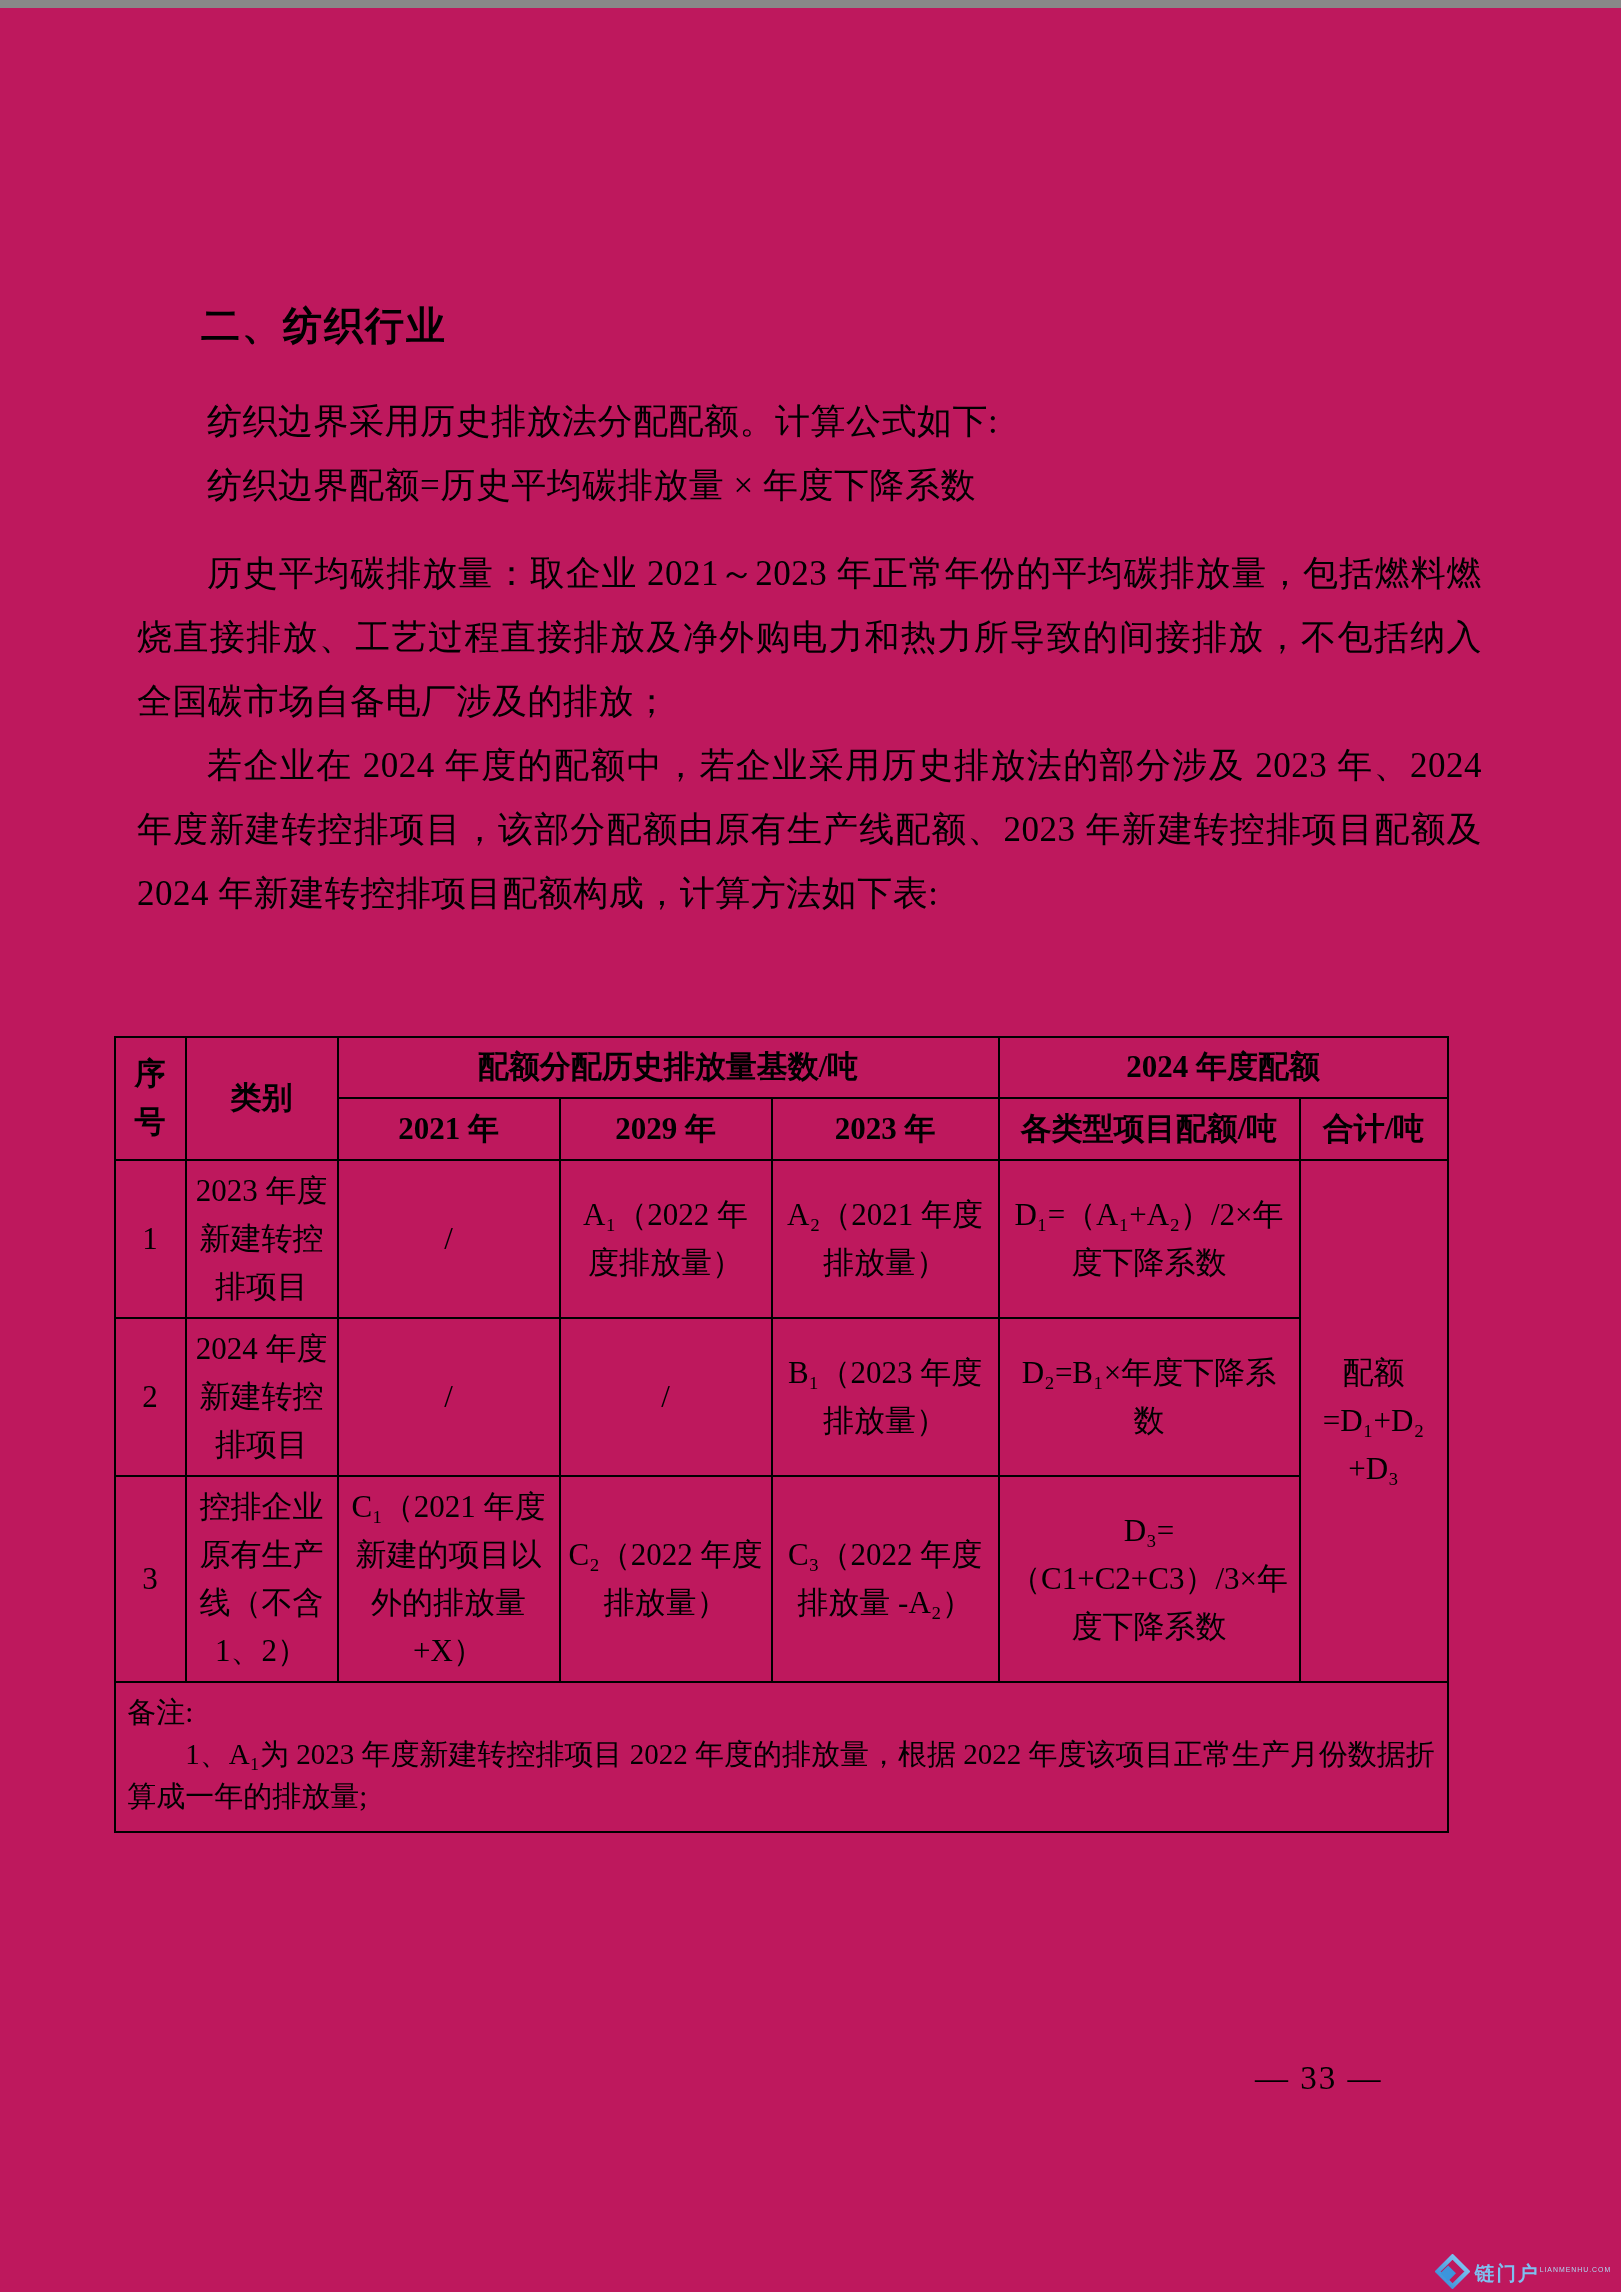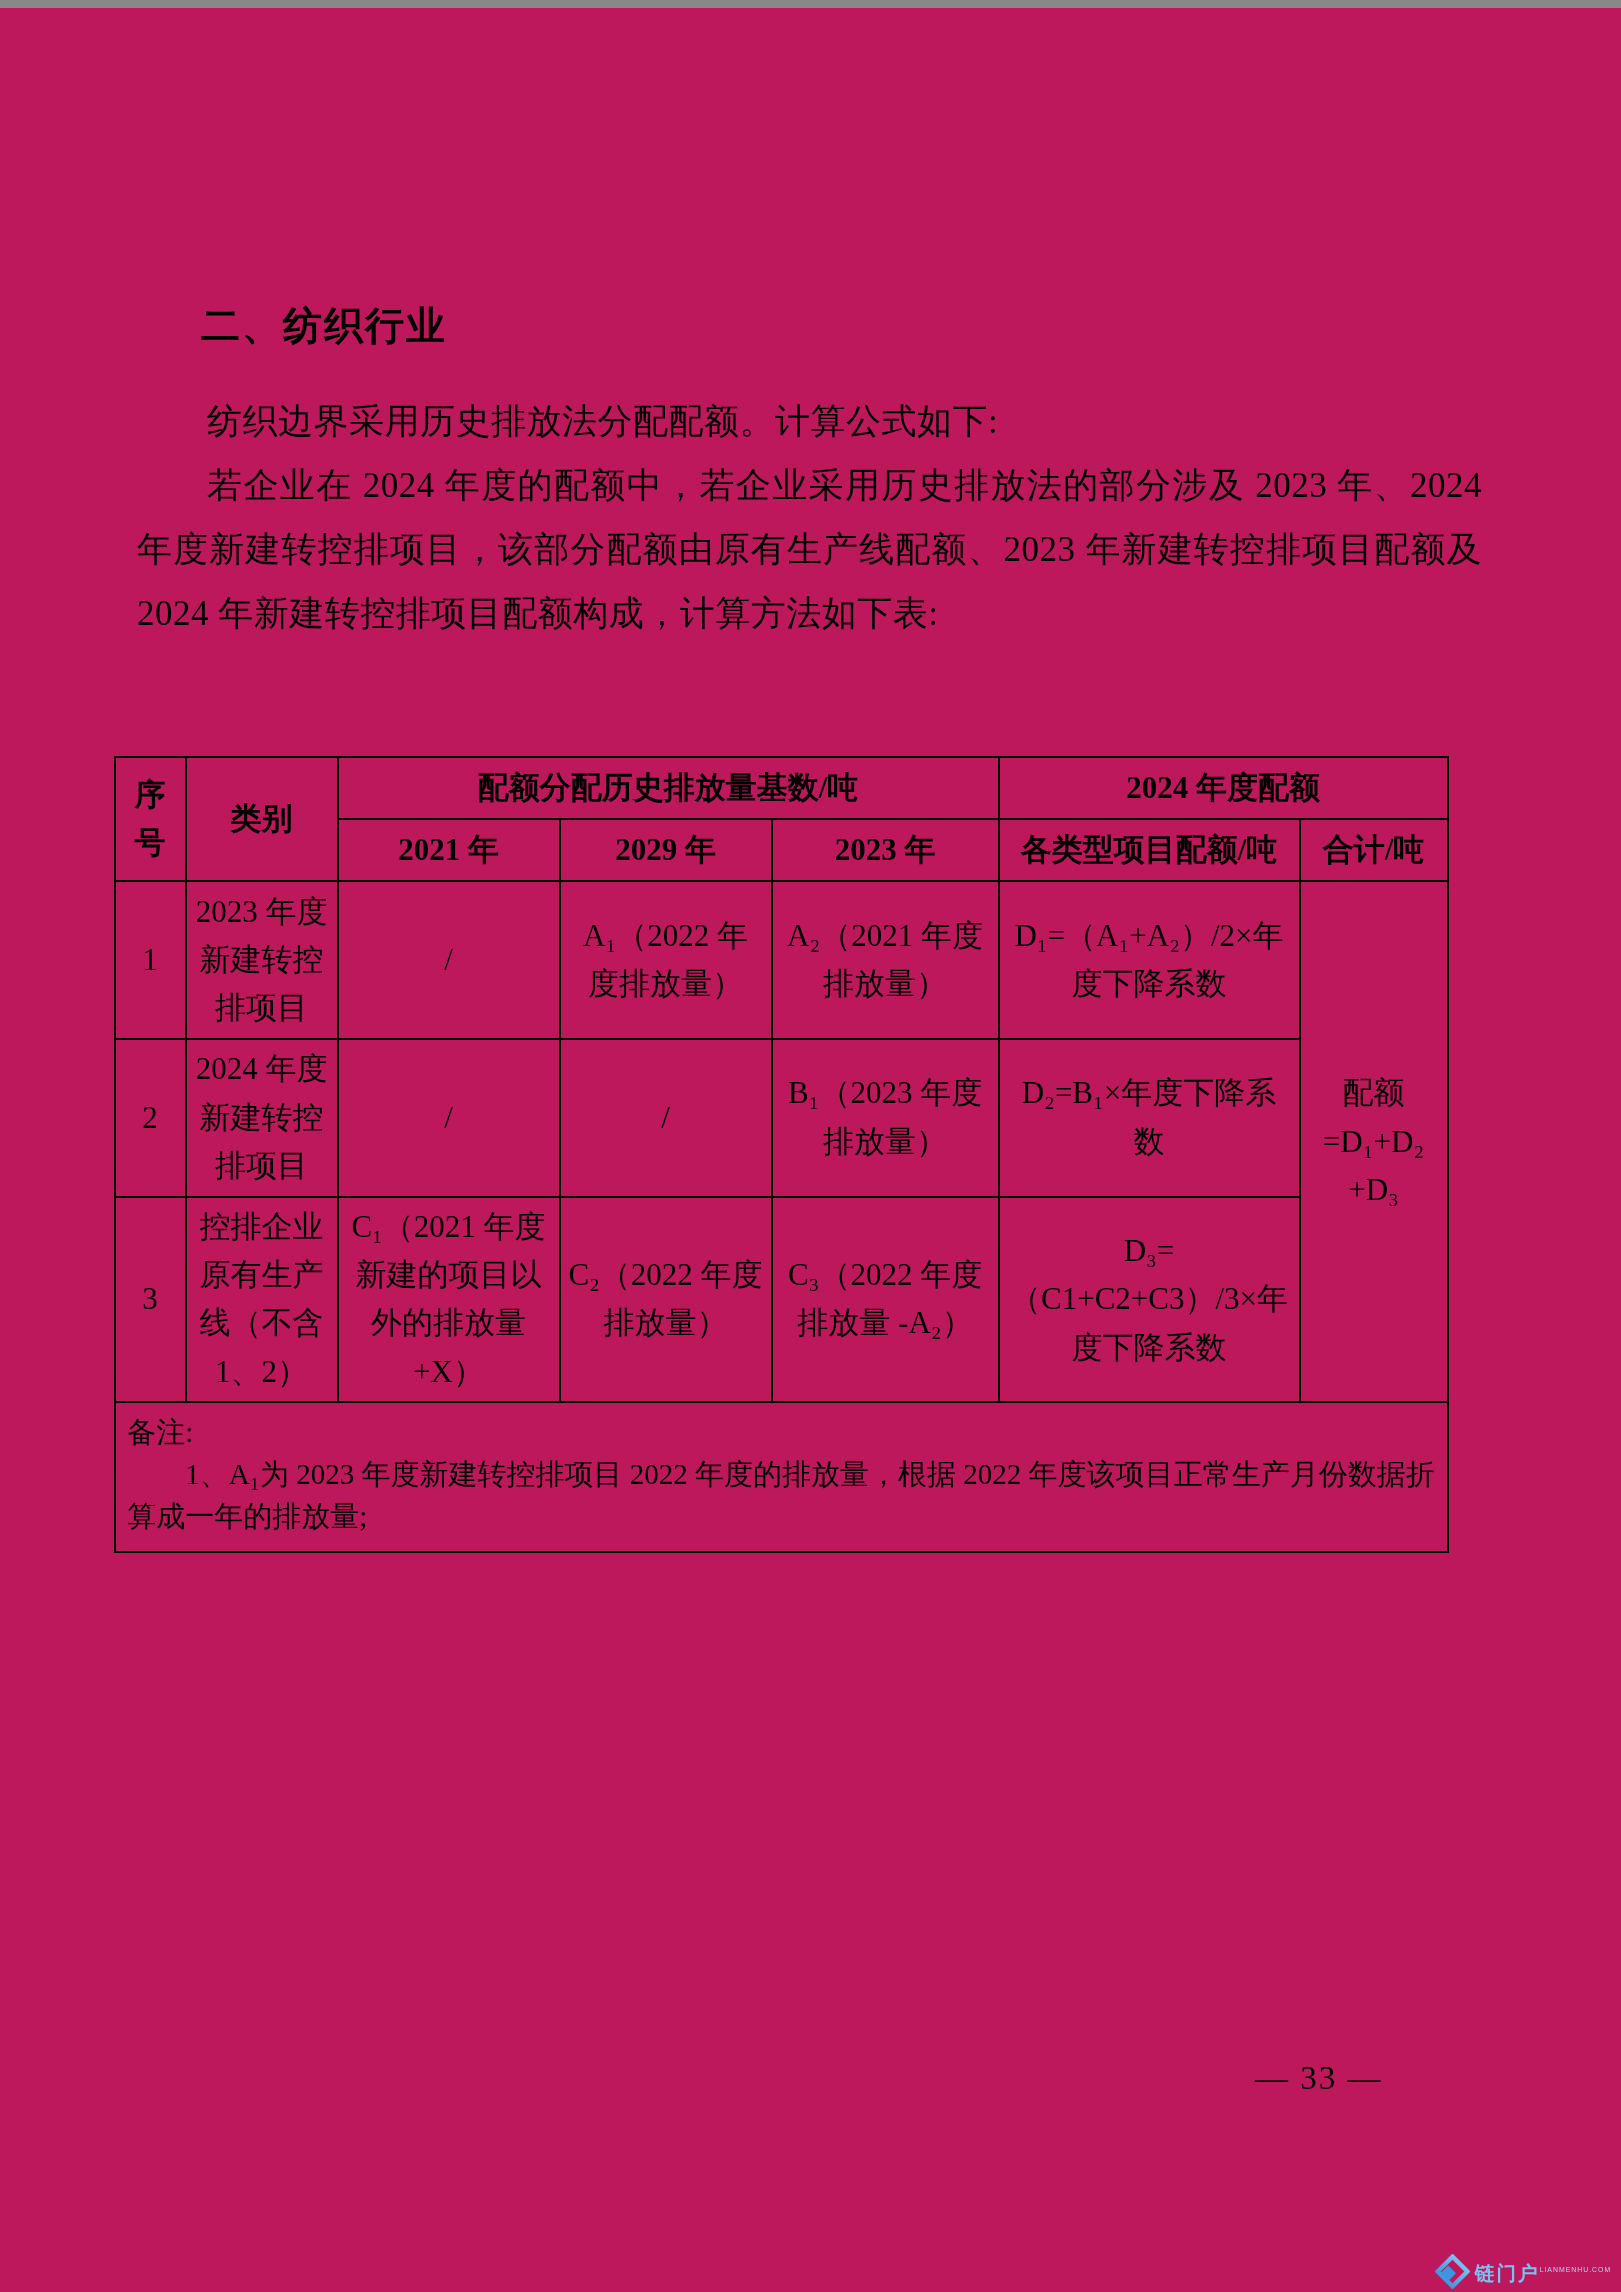--- a/index.html
+++ b/index.html
@@ -96,20 +96,22 @@
 </style>
 </head>
 <body>
 
 <div class="page">
   <div class="content">
 
     <div class="doc-heading">二、纺织行业</div>
 
     <p class="para">纺织边界采用历史排放法分配配额。计算公式如下:</p>
+    <p class="para">纺织边界配额=历史平均碳排放量 × 年度下降系数</p>
+    <p class="para gap-before">历史平均碳排放量：取企业 2021～2023 年正常年份的平均碳排放量，包括燃料燃烧直接排放、工艺过程直接排放及净外购电力和热力所导致的间接排放，不包括纳入全国碳市场自备电厂涉及的排放；</p>
     <p class="para">若企业在 2024 年度的配额中，若企业采用历史排放法的部分涉及 2023 年、2024 年度新建转控排项目，该部分配额由原有生产线配额、2023 年新建转控排项目配额及 2024 年新建转控排项目配额构成，计算方法如下表:</p>
 
     <table class="quota-table">
       <colgroup>
         <col style="width:71px">
         <col style="width:152px">
         <col style="width:222px">
         <col style="width:212px">
         <col style="width:227px">
         <col style="width:301px">

